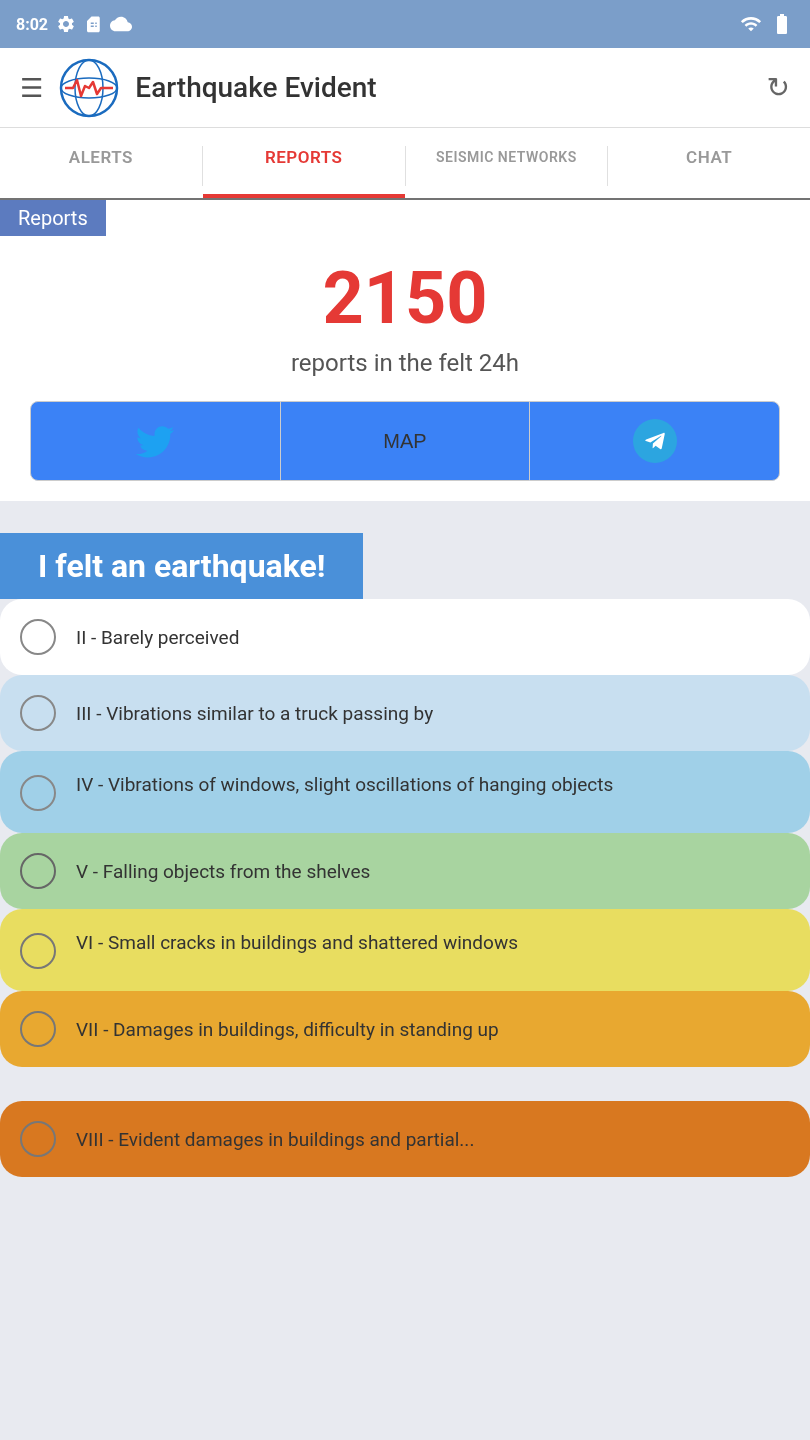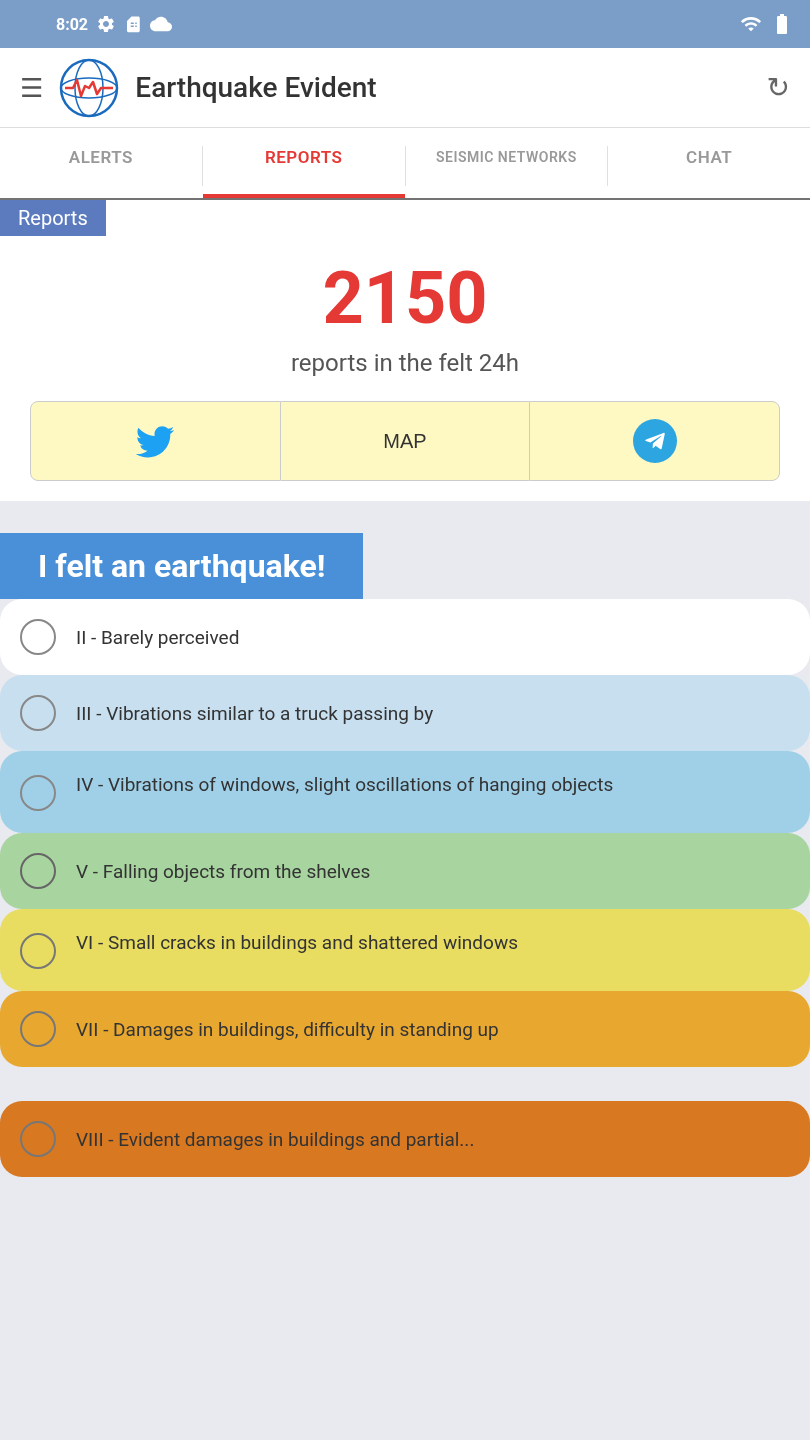--- a/index.html
+++ b/index.html
@@ -17,21 +17,21 @@
       background: #7b9ec9;
       height: 48px;
       display: flex;
       align-items: center;
       justify-content: space-between;
       padding: 0 16px;
       color: white;
       font-size: 16px;
       font-weight: bold;
     }
-    .status-left { display: flex; align-items: center; gap: 8px; margin-left: 40px; }
+    .status-left { display: flex; align-items: center; gap: 8px; }
     .status-right { display: flex; align-items: center; gap: 8px; }
 
     
     .app-bar {
       background: white;
       height: 80px;
       display: flex;
       align-items: center;
       padding: 0 20px;
       border-bottom: 1px solid #ddd;
@@ -118,21 +118,21 @@
     .action-buttons {
       display: flex;
       justify-content: center;
       gap: 0;
       padding: 0 30px;
     }
     .action-btn {
       flex: 1;
       height: 80px;
       border: 1.5px solid #ccc;
-      background: #fef9c3;
+      background: #3b82f6;
       display: flex;
       align-items: center;
       justify-content: center;
       cursor: pointer;
       font-size: 18px;
     }
     .action-btn:first-child { border-radius: 8px 0 0 8px; }
     .action-btn:last-child { border-radius: 0 8px 8px 0; }
     .action-btn.middle { border-left: none; border-right: none; }
 

